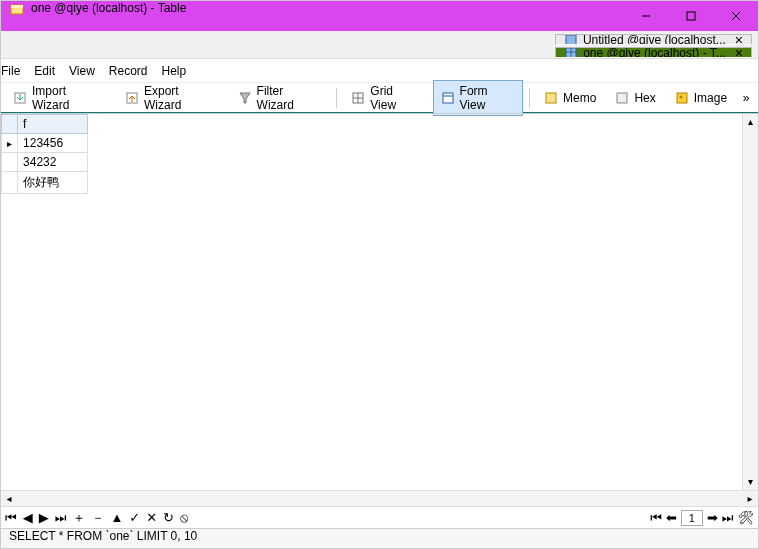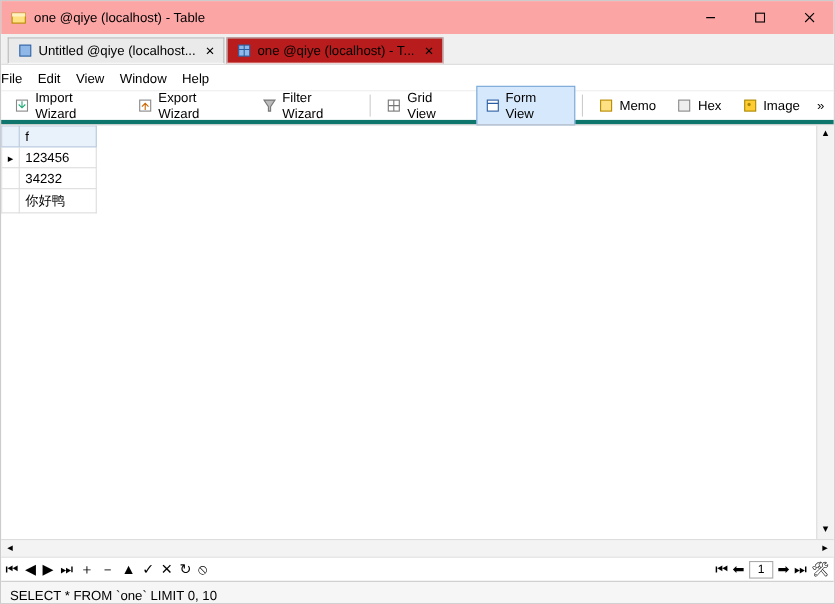--- a/index.html
+++ b/index.html
@@ -1,29 +1,29 @@
 <!DOCTYPE html>
 <html><head>
 <meta charset="utf-8">
 <style>
 * { box-sizing: border-box; margin: 0; padding: 0; font-family: "Segoe UI", Tahoma, sans-serif; font-size: 12px; }
 body { width: 759px; height: 549px; display: flex; flex-direction: column; background: #fff; overflow: hidden; border:1px solid #ccc;}
-.titlebar { height: 30px; background: #fca5a5; display: flex; align-items: center; padding: 0 0 0 8px; color: #000; }
+.titlebar { height: 30px; background: #d946ef; display: flex; padding: 0 0 0 8px; color: #000; }
 .titlebar .icon { width: 16px; height: 16px; margin-right: 6px; display:flex;align-items:center;justify-content:center;}
 .titlebar .winbtns { margin-left: auto; display: flex; }
 .titlebar .winbtn { width: 45px; height: 30px; display: flex; align-items: center; justify-content: center; color:#000;}
-.tabstrip { height: 28px; background: #f0f0f0; display: flex; align-items: end; padding: 3px 6px 0 6px; gap: 2px; border-bottom:1px solid #ddd;}
-.tab { height: 24px; border: 1px solid #bbb; padding: 0 8px; display: flex; align-items: center; gap: 5px; background: #b91c1c; max-width: 200px; overflow: hidden; white-space: nowrap; border-bottom-color:#f9f9f9;}
+.tabstrip { height: 28px; background: #f0f0f0; display: flex; align-items: end; padding: 3px 6px 0 6px; gap: 2px; border-bottom:1px solid #ddd;flex-direction:column;}
+.tab { height: 24px; border: 1px solid #bbb; padding: 0 8px; display: flex; align-items: center; gap: 5px; background: #4d7c0f; max-width: 200px; overflow: hidden; white-space: nowrap; border-bottom-color:#f9f9f9;}
 .tab.inactive { background: #eaeaea; }
 .tab .txt { overflow: hidden; text-overflow: ellipsis; }
 .tab .close { margin-left: 4px; font-size:14px;}
 .tabicon{width:14px;height:14px;display:flex;align-items:center;justify-content:center;flex-shrink:0;}
 .menubar { height: 24px; display: flex; align-items: center; padding: 0 0; gap: 14px; border-bottom:1px solid #eee;}
 .menubar span { cursor: default; }
-.toolbar { height: 30px; display: flex; align-items: center; padding: 0 4px; gap: 4px; border-bottom: 4px solid #0f766e; }
+.toolbar { height: 30px; display: flex; align-items: center; padding: 0 4px; gap: 4px; border-bottom: 1px solid #0f766e; }
 .toolbtn { display: flex; align-items: center; gap: 4px; padding: 3px 6px; border: 1px solid transparent; cursor: default; }
 .toolbtn.active { border:1px solid #7aa7d6; background:#d6e8fb;}
 .sep { width:1px; height:20px; background:#ccc; margin:0 2px;}
 .tbicon{width:16px;height:16px;display:flex;align-items:center;justify-content:center;flex-shrink:0;}
 .overflow{margin-left:auto;width:16px;text-align:center;}
 .grid-area { flex: 1; display: flex; border-top: 1px solid #ccc; overflow:hidden;}
 .gridbody { flex: 1; overflow: auto; }
 .htable { border-collapse: collapse; }
 .htable th { background:#e9f1fb; border:1px solid #b9c9df; padding:2px 5px; text-align:left; font-weight:normal;}
 .htable td { border:1px solid #ddd; padding:2px 5px; text-align:left; }
@@ -32,21 +32,21 @@
 .vscroll { width:16px; background:#f3f3f3; border-left:1px solid #ddd; position:relative;}
 .vscroll .up,.vscroll .dn{height:16px;text-align:center;font-size:10px;line-height:16px;}
 .vscroll .dn{position:absolute;bottom:0;width:100%;}
 .hscrollrow{height:16px;display:flex;border-top:1px solid #ddd;background:#f3f3f3;}
 .hscrollrow .l,.hscrollrow .r{width:16px;text-align:center;font-size:10px;line-height:16px;}
 .hscrollrow .track{flex:1;}
 .navbar { height: 22px; display: flex; align-items: center; padding: 0 4px; gap: 6px; border-top:1px solid #ddd;}
 .navbar .r { margin-left: auto; display: flex; align-items: center; gap: 4px;}
 .navbar span{font-size:13px;line-height:1;cursor:default;}
 .pageinput{width:22px;height:16px;font-size:11px;text-align:center;border:1px solid #aaa;}
-.status { height: 20px; display: flex; align-items: flex-end; padding: 0 8px; border-top:1px solid #ccc; background:#f6f6f6;}
+.status { height: 20px; display: flex; align-items: flex-start; padding: 0 8px; border-top:1px solid #ccc; background:#f6f6f6;}
 .status .r { margin-left:auto;}
 svg{display:block;}
 </style>
 </head>
 <body>
 
 <div class="titlebar">
   <span class="icon">
     <svg width="14" height="14">
         <rect x="1" y="3" width="12" height="9" fill="#ffe083" stroke="#b88a00"></rect>
@@ -94,21 +94,21 @@
       </span>
     <span class="txt">one @qiye (localhost) - T...</span>
     <span class="close">×</span>
   </div>
 </div>
 
 <div class="menubar">
   <span>File</span>
   <span>Edit</span>
   <span>View</span>
-  <span>Window</span>
+  <span>Record</span>
   <span>Help</span>
 </div>
 
 <div class="toolbar">
   <div class="toolbtn">
     <span class="tbicon">
         <svg width="14" height="14">
           <rect x="2" y="2" width="10" height="10" fill="#fff" stroke="#888"></rect>
           <path d="M7 3v6M4 6l3 3 3-3" fill="none" stroke="#2a7"></path>
         </svg>

